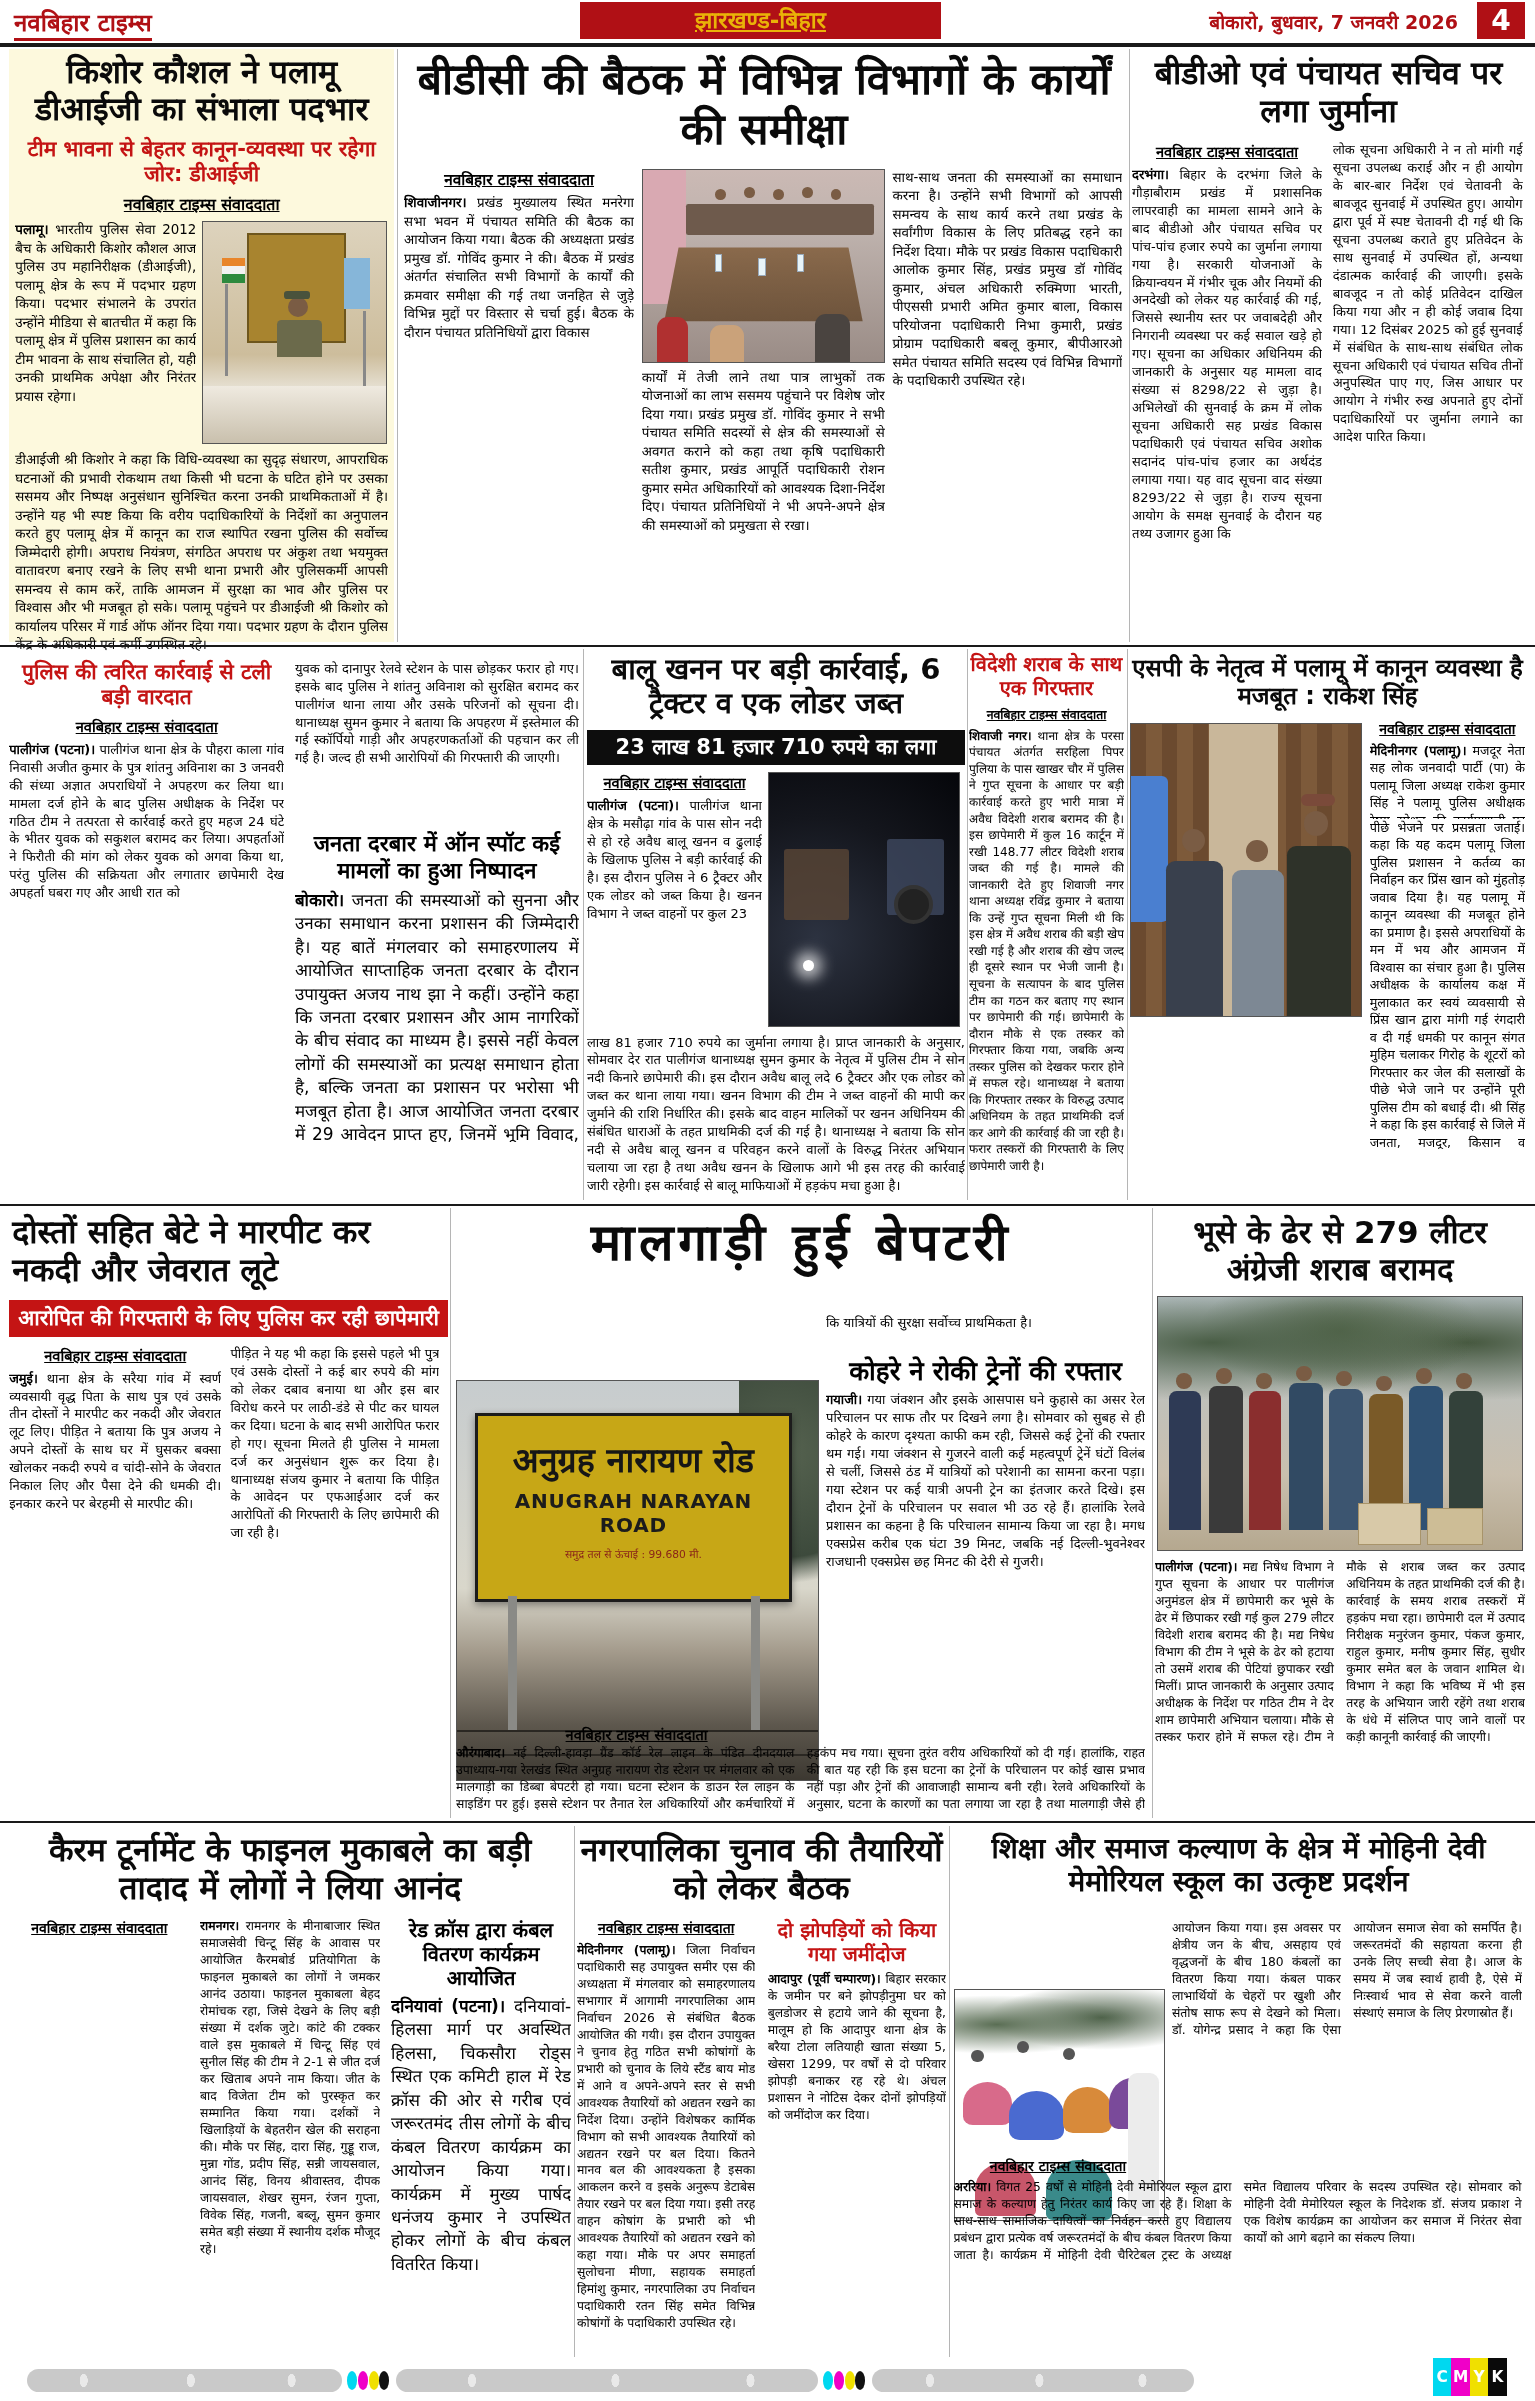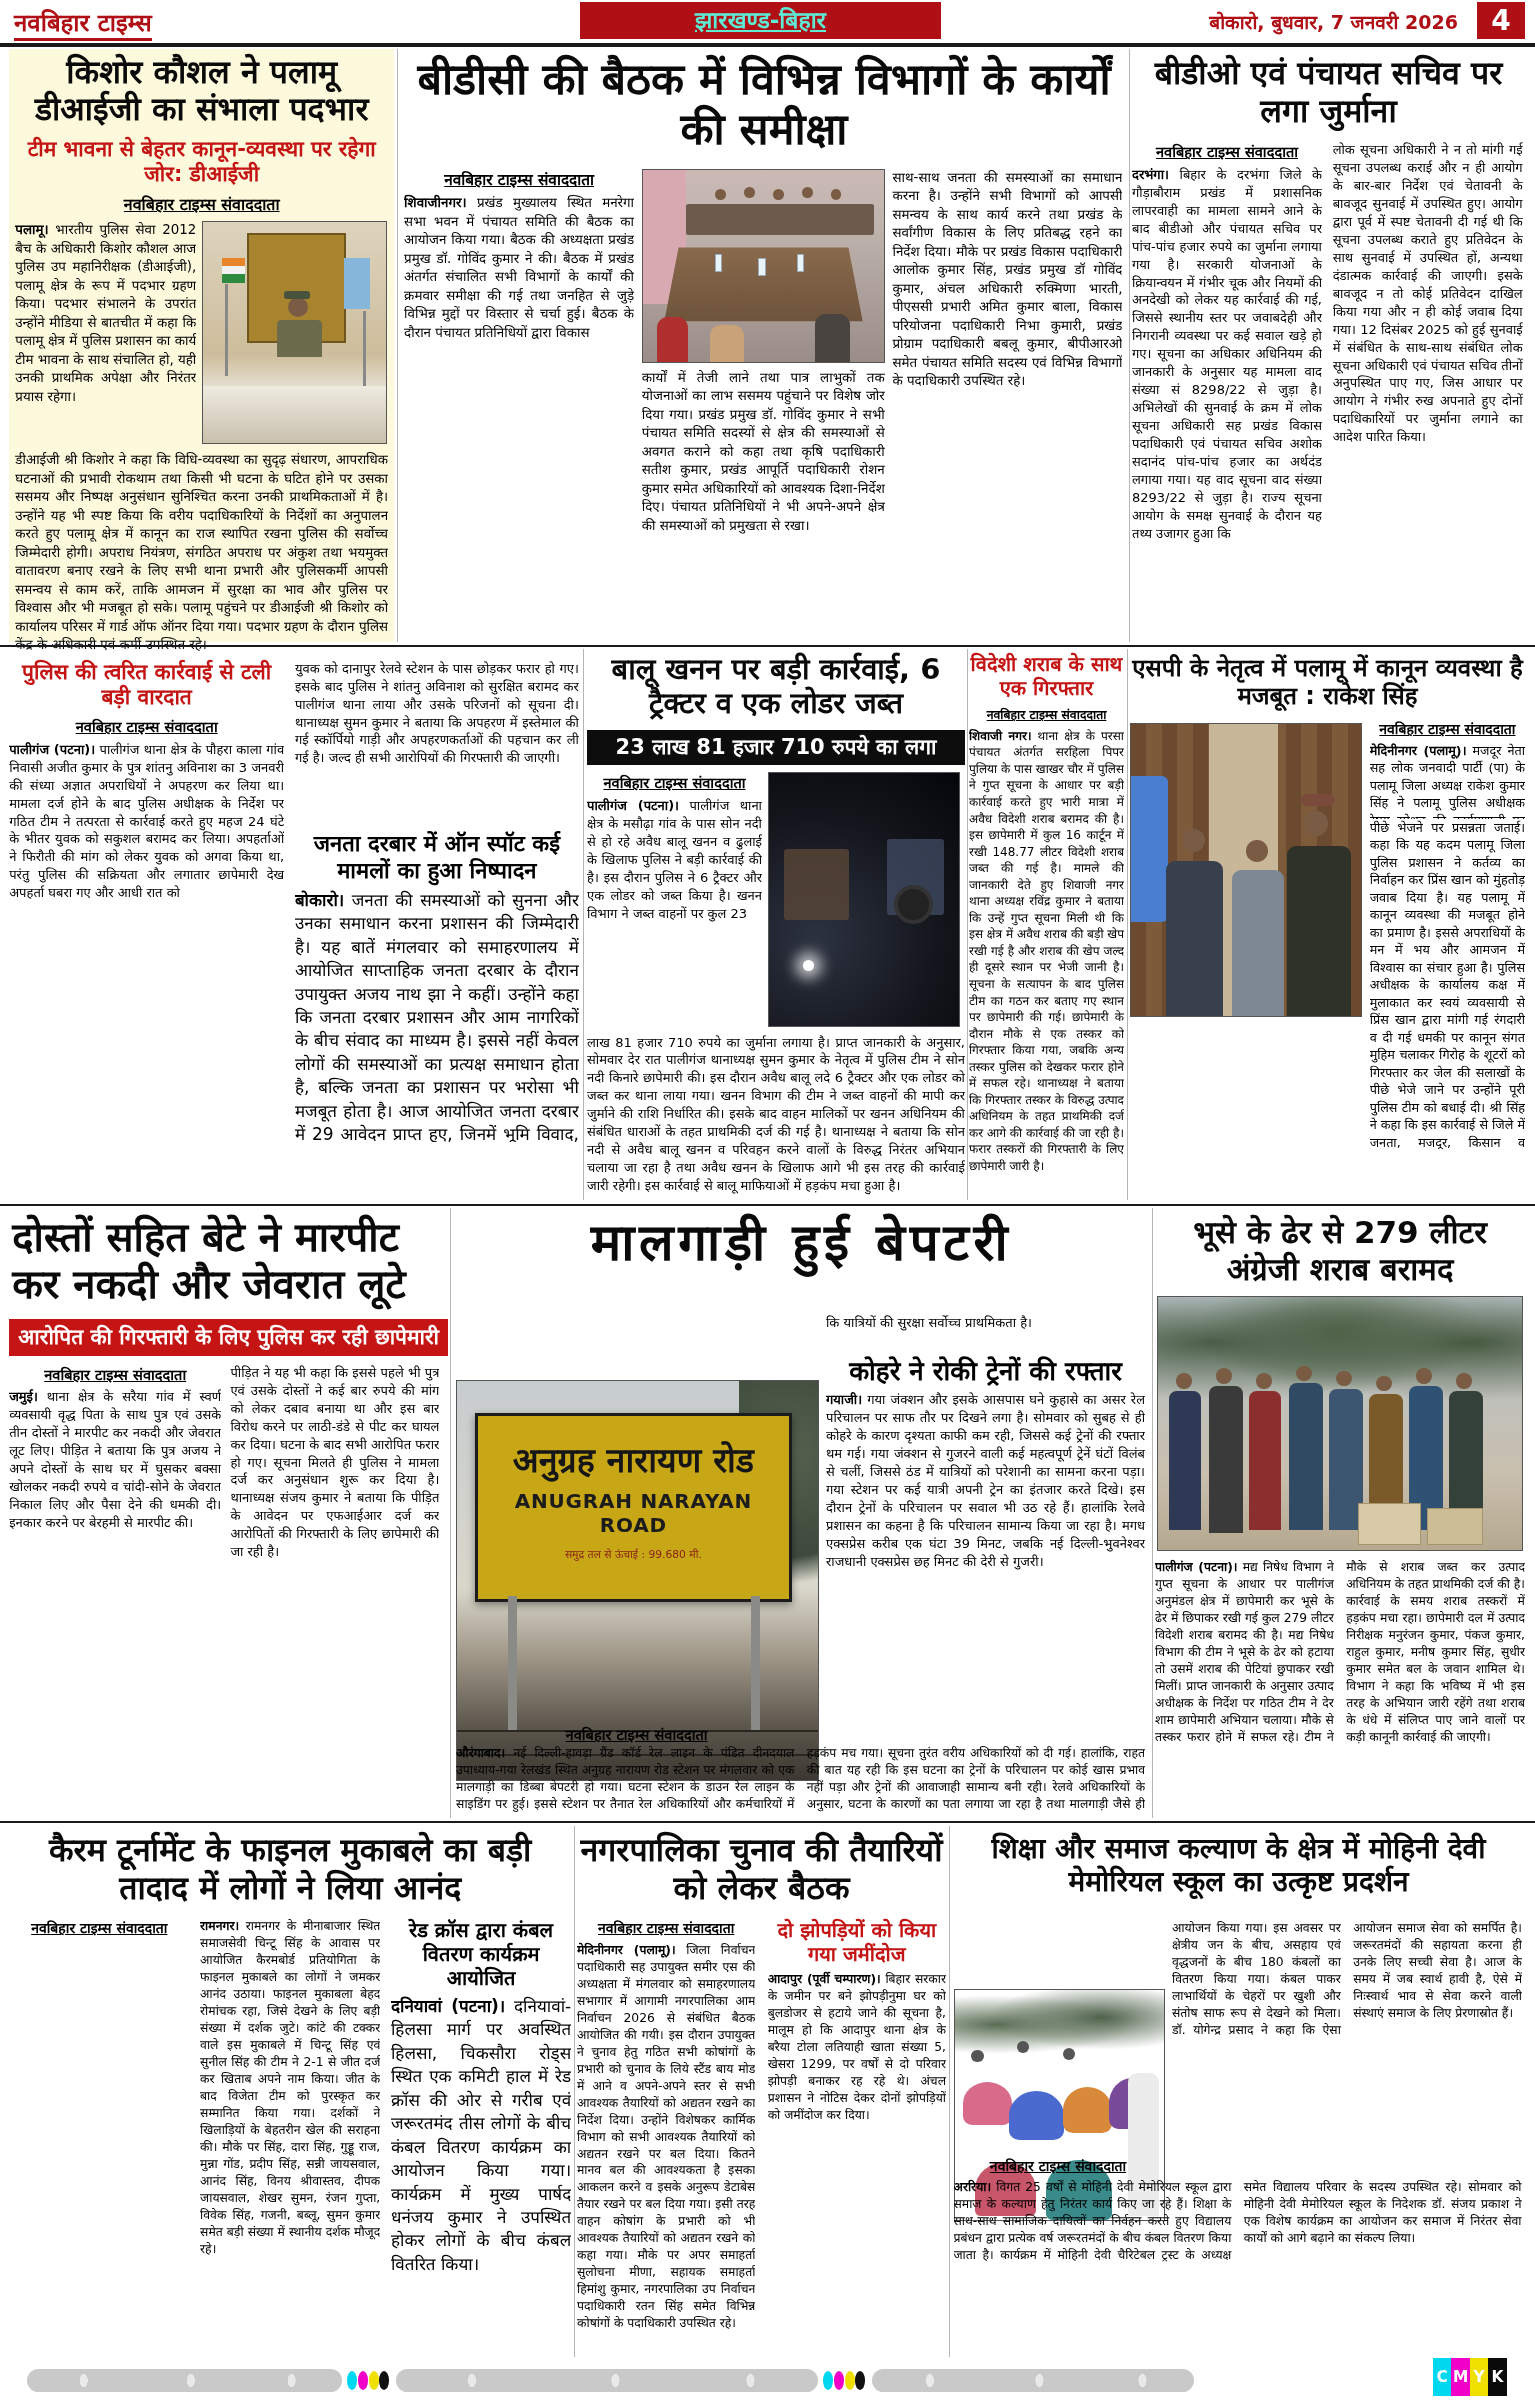--- a/index.html
+++ b/index.html
@@ -30,21 +30,21 @@
 </style>
 </head>
 <body>
 
 <div id="page">
 
   <div class="abs" style="left:14px;top:4.6px;">
     <span style="font-family:'DejaVu Serif','Liberation Serif',serif;font-weight:bold;font-size:24px;color:#b01015;border-bottom:3.1px solid #b01015;padding-bottom:1.5px;">नवबिहार टाइम्स</span>
   </div>
   <div class="abs" style="left:580px;top:1.5px;width:361px;height:37px;background:#b01015;">
-    <div style="color:#5eead4;font-weight:bold;font-size:23px;text-align:center;line-height:37px;text-decoration:underline;">झारखण्ड-बिहार</div>
+    <div style="color:#eab308;font-weight:bold;font-size:23px;text-align:center;line-height:37px;text-decoration:underline;">झारखण्ड-बिहार</div>
   </div>
   <div class="abs" style="left:1136px;top:9.2px;width:322px;text-align:right;">
     <span style="color:#b01015;font-weight:bold;font-size:19px;">बोकारो, बुधवार, 7 जनवरी 2026</span>
   </div>
   <div class="abs" style="left:1477px;top:1.5px;width:48px;height:37px;background:#b01015;">
     <div style="color:#fff;font-weight:bold;font-size:28px;text-align:center;line-height:37px;">4</div>
   </div>
   <div class="abs hr" style="left:0;top:43px;width:1535px;height:3.8px;"></div>
 
   <div class="abs" style="left:9.2px;top:49px;width:385px;height:593px;background:#fdf9dd;padding:4.6px 6.1px;box-sizing:border-box;">
@@ -201,21 +201,21 @@
       <div class="bodytxt" style="font-size:12.7px;height:330px;">पीछे भेजने पर प्रसन्नता जताई। कहा कि यह कदम पलामू जिला पुलिस प्रशासन ने कर्तव्य का निर्वाहन कर प्रिंस खान को मुंहतोड़ जवाब दिया है। यह पलामू में कानून व्यवस्था की मजबूत होने का प्रमाण है। इससे अपराधियों के मन में भय और आमजन में विश्वास का संचार हुआ है। पुलिस अधीक्षक के कार्यालय कक्ष में मुलाकात कर स्वयं व्यवसायी से प्रिंस खान द्वारा मांगी गई रंगदारी व दी गई धमकी पर कानून संगत मुहिम चलाकर गिरोह के शूटरों को गिरफ्तार कर जेल की सलाखों के पीछे भेजे जाने पर उन्होंने पूरी पुलिस टीम को बधाई दी। श्री सिंह ने कहा कि इस कार्रवाई से जिले में जनता, मजदूर, किसान व नौजवान सुरक्षित महसूस कर रहे हैं और भविष्य में भी इसी तत्परता से कार्य होने की उम्मीद जताई।</div>
     </div>
   </div>
 
   <div class="abs vr" style="left:583px;top:649px;height:551px;"></div>
   <div class="abs vr" style="left:967px;top:649px;height:551px;"></div>
   <div class="abs vr" style="left:1127px;top:649px;height:551px;"></div>
   <div class="abs hr" style="left:0;top:1204px;width:1535px;height:1.5px;"></div>
 
   <div class="abs" style="left:9.2px;top:1208px;width:439px;height:610px;">
-    <div class="hl" style="font-size:40px;text-align:left;padding:6.1px 3.1px 0 3.1px;">दोस्तों सहित बेटे ने मारपीट कर नकदी और जेवरात लूटे</div>
+    <div class="hl" style="font-size:32px;text-align:left;padding:6.1px 3.1px 0 3.1px;">दोस्तों सहित बेटे ने मारपीट कर नकदी और जेवरात लूटे</div>
     <div class="banner-red" style="margin-top:10.7px;height:37px;line-height:37px;font-size:21px;">आरोपित की गिरफ्तारी के लिए पुलिस कर रही छापेमारी</div>
     <div style="display:flex;margin-top:7.7px;">
       <div style="width:212px;">
         <div class="byline" style="font-size:14.6px;">नवबिहार टाइम्स संवाददाता</div>
         <div class="bodytxt" style="font-size:13px;height:430px;margin-top:4.6px;">
           <span class="dl">जमुई।</span>
           <span>थाना क्षेत्र के सरैया गांव में स्वर्ण व्यवसायी वृद्ध पिता के साथ पुत्र एवं उसके तीन दोस्तों ने मारपीट कर नकदी और जेवरात लूट लिए। पीड़ित ने बताया कि पुत्र अजय ने अपने दोस्तों के साथ घर में घुसकर बक्सा खोलकर नकदी रुपये व चांदी-सोने के जेवरात निकाल लिए और पैसा देने की धमकी दी। इनकार करने पर बेरहमी से मारपीट की।</span>
         </div>
       </div>
       <div class="bodytxt" style="width:209px;margin-left:9.2px;font-size:13px;height:458px;">पीड़ित ने यह भी कहा कि इससे पहले भी पुत्र एवं उसके दोस्तों ने कई बार रुपये की मांग को लेकर दबाव बनाया था और इस बार विरोध करने पर लाठी-डंडे से पीट कर घायल कर दिया। घटना के बाद सभी आरोपित फरार हो गए। सूचना मिलते ही पुलिस ने मामला दर्ज कर अनुसंधान शुरू कर दिया है। थानाध्यक्ष संजय कुमार ने बताया कि पीड़ित के आवेदन पर एफआईआर दर्ज कर आरोपितों की गिरफ्तारी के लिए छापेमारी की जा रही है।</div>

